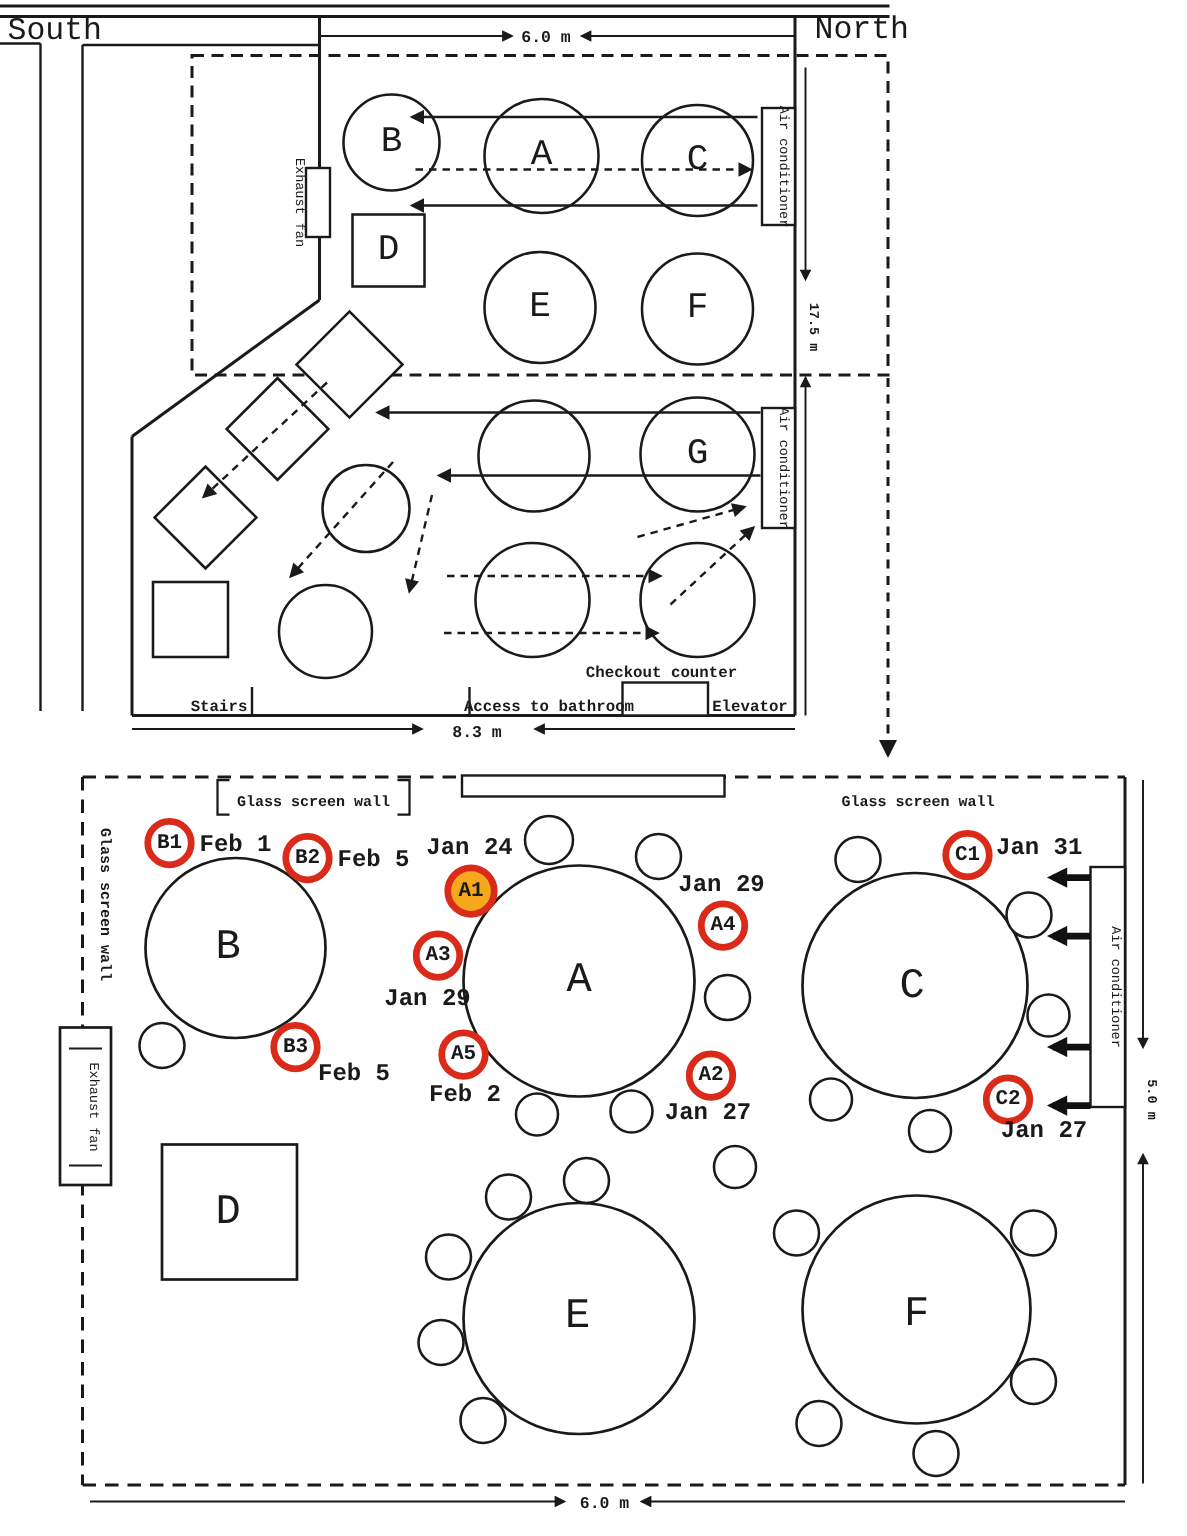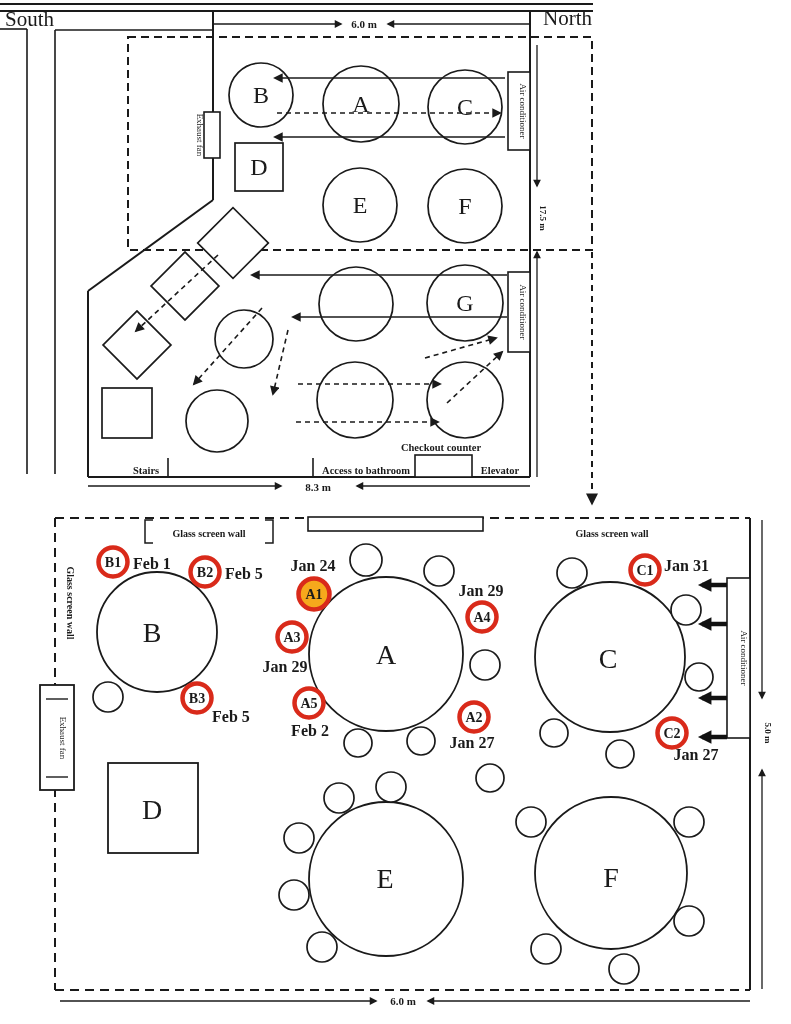--- a/index.html
+++ b/index.html
@@ -1,17 +1,17 @@
 <!DOCTYPE html>
 <html><head>
 <meta charset="utf-8">
 <style>
   html,body{margin:0;padding:0;background:#ffffff;}
   .canvas{position:relative;width:791px;height:1024px;background:#fff;overflow:hidden;
-          font-family:Liberation Serif, serif;}
+          font-family:Liberation Mono, monospace;}
   svg{position:absolute;left:0;top:0;}
   text{fill:#1a1a1a;}
   .compass{font-size:21px;}
   .tlabel{font-size:24px;text-anchor:middle;}
   .tlabel2{font-size:28px;text-anchor:middle;}
   .dim{font-size:11px;font-weight:700;text-anchor:middle;}
   .small{font-size:10.5px;font-weight:700;text-anchor:middle;}
   .rot{font-size:9px;text-anchor:middle;}
   .glass{font-size:10px;font-weight:600;text-anchor:middle;}
   .pid{font-size:14px;font-weight:700;text-anchor:middle;}

